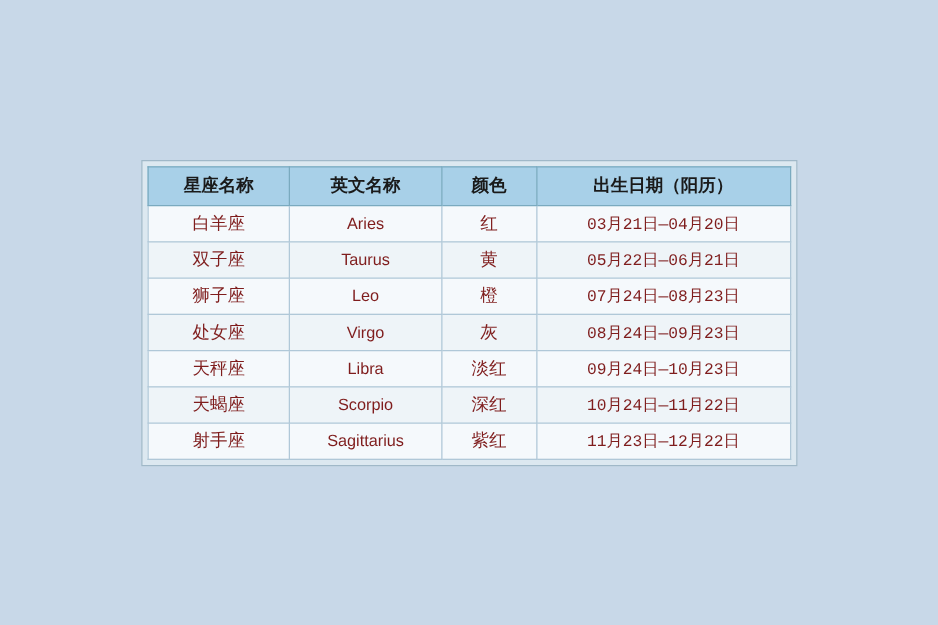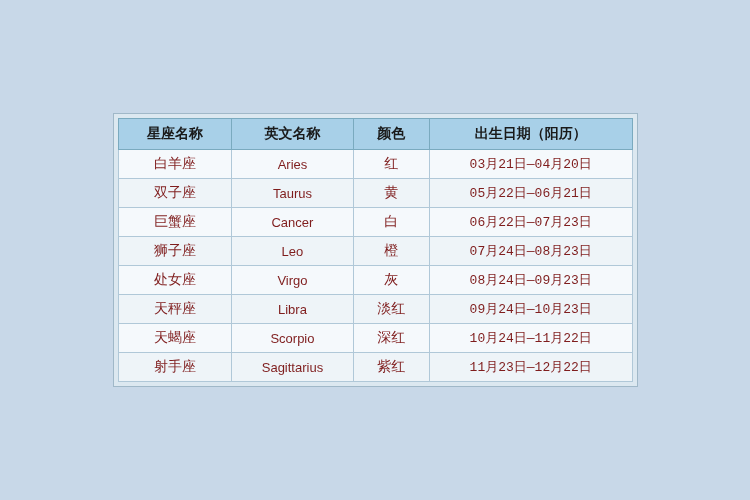--- a/index.html
+++ b/index.html
@@ -84,26 +84,20 @@
           <td>红</td>
           <td class="date">03月21日—04月20日</td>
         </tr>
         <tr>
           <td>双子座</td>
           <td class="english">Taurus</td>
           <td>黄</td>
           <td class="date">05月22日—06月21日</td>
         </tr>
         <tr>
-          <td>巨蟹座</td>
-          <td class="english">Cancer</td>
-          <td>白</td>
-          <td class="date">06月22日—07月23日</td>
-        </tr>
-        <tr>
           <td>狮子座</td>
           <td class="english">Leo</td>
           <td>橙</td>
           <td class="date">07月24日—08月23日</td>
         </tr>
         <tr>
           <td>处女座</td>
           <td class="english">Virgo</td>
           <td>灰</td>
           <td class="date">08月24日—09月23日</td>

